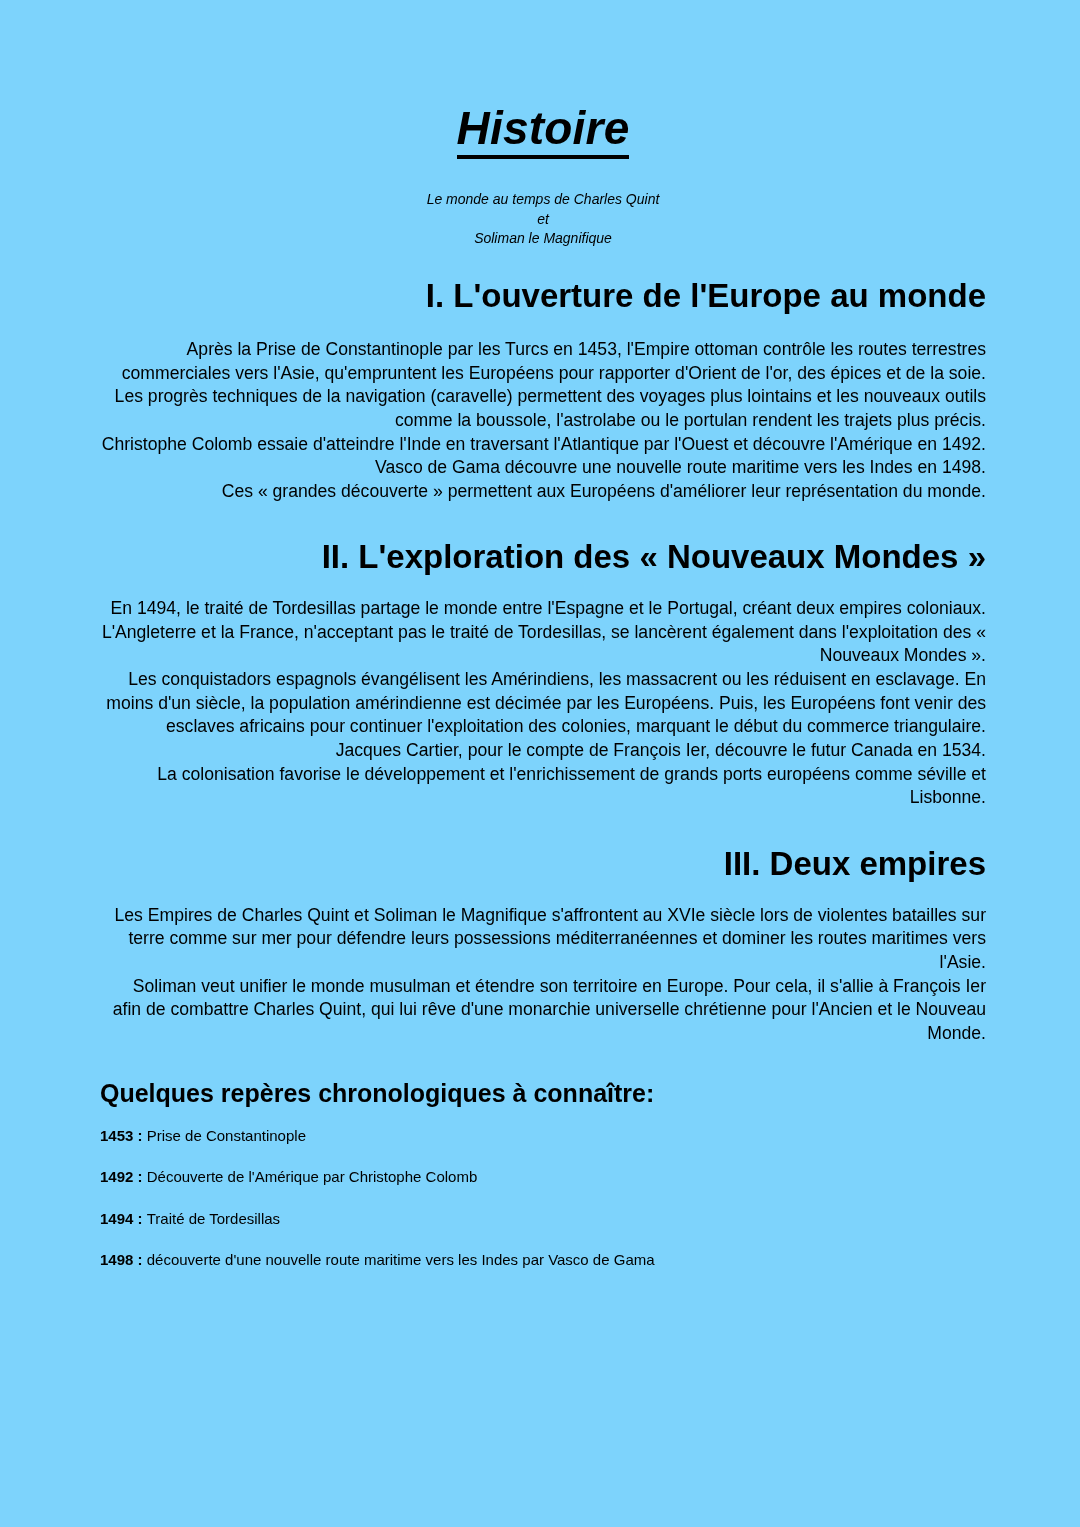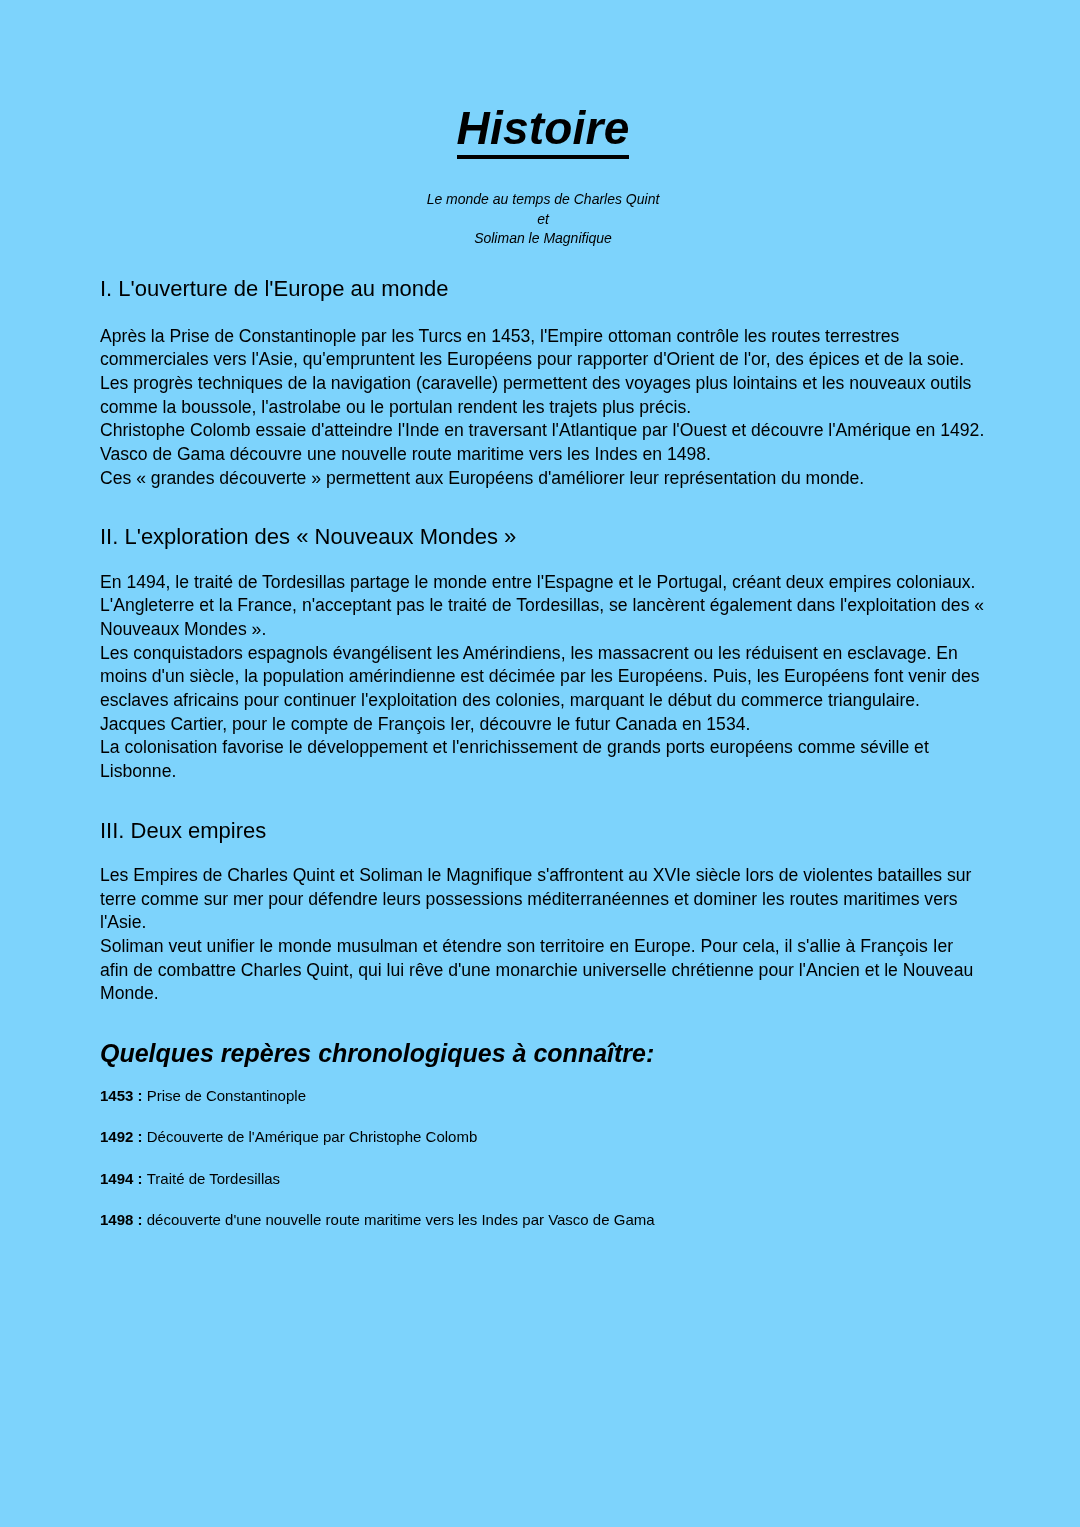--- a/index.html
+++ b/index.html
@@ -54,47 +54,46 @@
     padding-top: 31px;
     font-size: 14px;
     line-height: 1.42;
     font-style: italic;
     font-weight: normal;
   }
   .subtitle .sub-line { display: block; }
 
   
   .section-heading {
-    text-align: left;
-    font-size: 22px;
-    font-weight: normal;
+    text-align: right;
+    font-size: 33px;
+    font-weight: bold;
     line-height: 1.2;
     margin: 0;
   }
   .h-sec1 { padding-top: 27px; }
   .h-sec2 { padding-top: 34px; }
   .h-sec3 { padding-top: 34px; }
 
   
   .body-block {
     font-size: 17.6px;
     line-height: 1.345;
-    text-align: left;
+    text-align: right;
     margin: 0;
   }
   .b-sec1 { padding-top: 22px; }
   .b-sec2 { padding-top: 20px; }
   .b-sec3 { padding-top: 20px; }
   .body-block .line { display: block; white-space: pre-wrap; }
 
   
   .chrono-heading {
     font-size: 25px;
     font-weight: bold;
-    font-style: italic;
     text-align: left;
     margin: 0;
     padding-top: 32px;
     line-height: 1.2;
   }
   .chrono-list {
     margin: 0;
     padding: 18px 0 0 0;
     list-style: none;
   }

